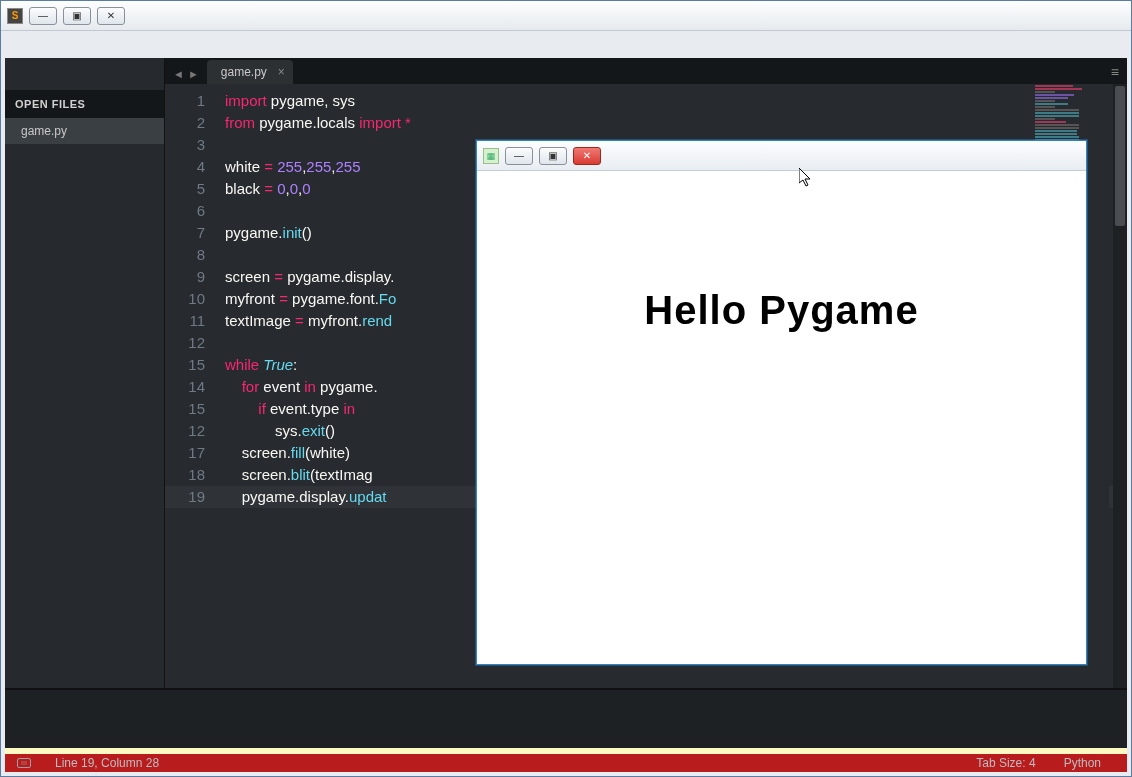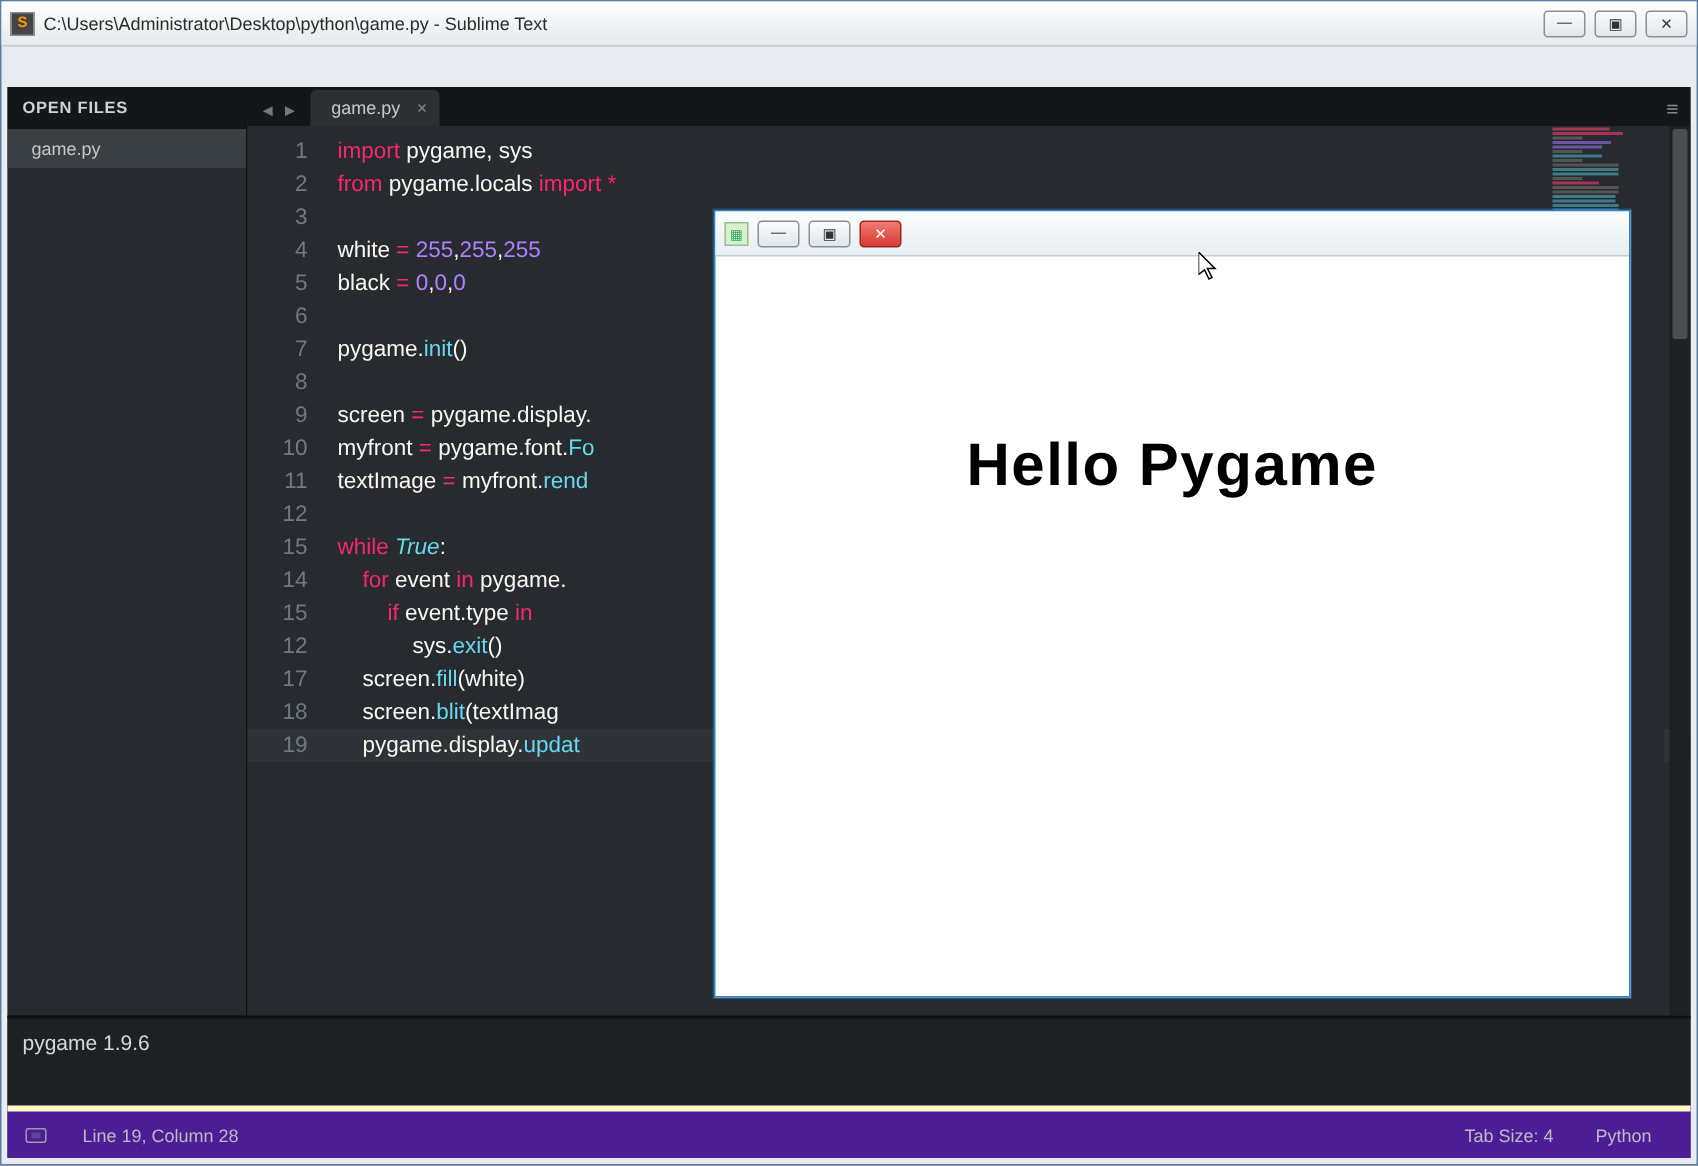--- a/index.html
+++ b/index.html
@@ -15,21 +15,21 @@
 .win-btn.close { }
 
 .menubar { height: 26px; background: linear-gradient(#f7f9fb,#e6eaee); display: flex; align-items: center; padding: 0 4px; font-size: 12px; color: #222; border-bottom:1px solid #c0c8d0;}
 .menubar .mi { padding: 3px 8px; cursor: pointer; }
 
 
 .client { position: absolute; left: 4px; right: 4px; top: 57px; bottom: 4px; background: #1e2124; display:flex; flex-direction:column;}
 .upper { flex:1; display:flex; overflow:hidden; }
 
 .sidebar { width: 160px; background: #262a2e; border-right: 1px solid #111; display:flex; flex-direction:column; }
-.sidebar-header { height: 26px; background: #14171a; color: #d1d1d1; font-size: 11px; font-weight: bold; display:flex; align-items:center; padding: 14px 10px; letter-spacing: .5px;}
+.sidebar-header { height: 26px; background: #14171a; color: #d1d1d1; font-size: 11px; font-weight: bold; display:flex; align-items:center; padding: 14px 10px; letter-spacing: .5px; margin-top: 32px;}
 .sidebar-item { padding: 6px 16px; font-size: 12px; color: #c7c7c7; cursor:pointer; background:#3a3f44;}
 .sidebar-item.active { background:#3a3f44; }
 
 .main { flex:1; display:flex; flex-direction:column; background:#1e2124; position:relative;}
 .tabbar { height: 26px; background: #14171a; display:flex; align-items:flex-end;}
 .nav-arrows { display:flex; gap:4px; padding:0 8px 4px; color:#777; font-size:11px;}
 .nav-arrows span{cursor:pointer;}
 .tab { height: 24px; background: #2c3033; color: #c9c9c9; font-size: 12px; padding: 0 26px 0 14px; display:flex; align-items:center; border-top-left-radius:4px; border-top-right-radius:4px; position:relative; cursor:pointer;}
 .tab .close-x { position:absolute; right:8px; top:5px; font-size:12px; color:#888;}
 .burger { position:absolute; right:8px; top:6px; color:#888; font-size:14px; cursor:pointer;}
@@ -54,21 +54,21 @@
 .minimap .mm-num{background:#6a54a3;}
 .minimap .mm-fn{background:#3f7a87;}
 
 .vscroll { position:absolute; right:0; top:0; width:14px; height:100%; background:#1e2124;}
 .vscroll .thumb{ position:absolute; left:2px; right:2px; top:2px; height:140px; background:#4a4e53; border-radius:2px;}
 
 
 .console { height: 60px; background:#1e2124; color:#d8d8d8; font-family:Consolas,monospace; font-size:14px; padding:6px 10px; border-top:2px solid #111; line-height:20px;}
 
 
-.statusbar { height: 35px; background:#4c1d95; color:#b9bdc2; font-size:12px; display:flex; align-items:center; padding:0 12px; border-top:4px solid #fef9c3;}
+.statusbar { height: 24px; background:#b91c1c; color:#b9bdc2; font-size:12px; display:flex; align-items:center; padding:0 12px; border-top:6px solid #fef9c3;}
 .statusbar .sbicon{margin-right:10px; display:inline-block; width:14px; height:10px; border:1px solid #9aa0a6; border-radius:2px; position:relative;}
 .statusbar .sbicon:before{content:""; position:absolute; left:3px; right:3px; top:2px; bottom:2px; background:#9aa0a6; opacity:.3;}
 .statusbar .spacer{flex:1;}
 .statusbar .si{padding:0 14px;}
 
 
 .pygame-window { position:absolute; left:476px; top:140px; width:611px; height:525px; background:#fff; border:1px solid #2f84c7; box-shadow:0 0 0 1px rgba(47,132,199,.4);}
 .pygame-titlebar { height:30px; background:linear-gradient(#fcfdfe,#e8edf2); display:flex; align-items:center; padding:0 6px; gap:6px; border-bottom:1px solid #c3cdd6;}
 .pygame-titlebar .py-icon { width:16px; height:16px; background:#d6f0d0; border:1px solid #9abf8d; display:flex; align-items:center; justify-content:center; font-size:9px; color:#3a6;}
 .pygame-titlebar .title { font-size:12px; color:#2b2b2b; flex:1;}
@@ -79,21 +79,20 @@
 
 .cursor-arrow { position:absolute; left:799px; top:168px; width:14px; height:20px; pointer-events:none;}
 .cursor-arrow svg{display:block;}
 </style>
 </head>
 <body>
 
 <div class="sublime-window">
   <div class="titlebar">
     <div class="app-icon">S</div>
-    <div class="title">C:\Users\Administrator\Desktop\python\game.py - Sublime Text</div>
     <div class="win-controls">
       <div class="win-btn">—</div>
       <div class="win-btn">▣</div>
       <div class="win-btn close">✕</div>
     </div>
   </div>
 
 
   <div class="client">
     <div class="upper">
@@ -160,21 +159,20 @@
               <div class="mm-line mm-fn" style="width: 44px;"></div>
             </div>
           <div class="vscroll">
               <div class="thumb"></div>
             </div>
         </div>
       </div>
     </div>
 
     <div class="console">
-      <div>pygame 1.9.6</div>
     </div>
 
     <div class="statusbar">
       <span class="sbicon"></span>
       <span class="si">Line 19, Column 28</span>
       <span class="spacer"></span>
       <span class="si">Tab Size: 4</span>
       <span class="si">Python</span>
     </div>
   </div>

